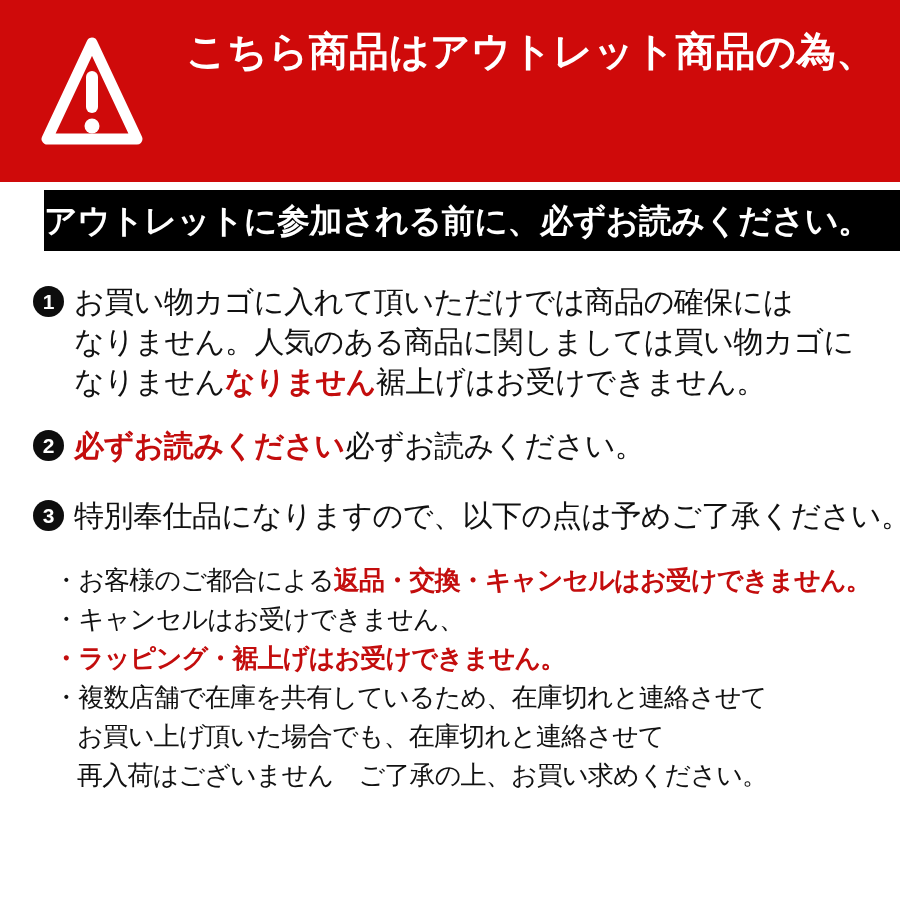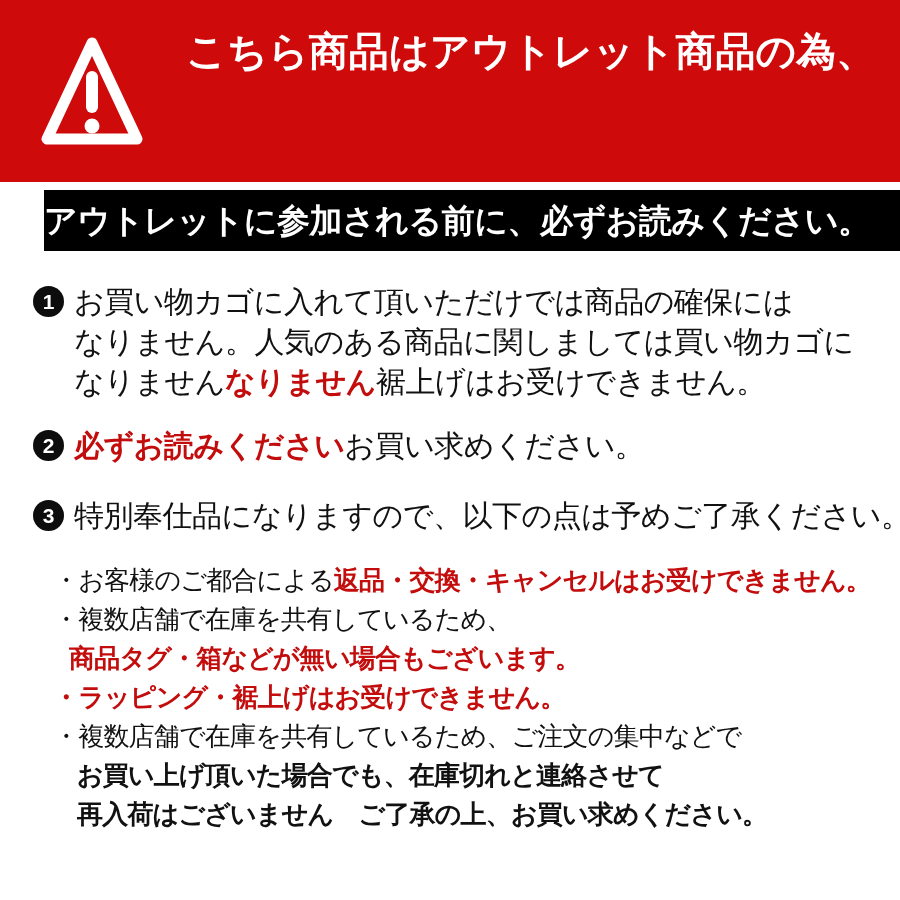--- a/index.html
+++ b/index.html
@@ -50,21 +50,21 @@
     font-size:30px;line-height:40px;letter-spacing:-0.5px;white-space:nowrap;
   }
   .red{color:#c30d0d;font-weight:700;}
 
   .bullets{
     margin-top:25px;margin-left:20px;
     font-size:26px;line-height:39px;letter-spacing:-0.8px;
     white-space:nowrap;
   }
   .bullet-indent{margin-left:16px;}
-  .bullet-indent2{margin-left:24px;font-weight:bold;}
+  .bullet-indent2{margin-left:24px;}
 </style>
 </head>
 <body>
 
 <div class="page">
 
   <div class="banner">
     <div class="icon-wrap">
       <svg width="104" height="116" viewBox="0 0 104 116" aria-hidden="true">
         <path d="M52 9 L7 105 L97 105 Z" fill="none" stroke="#ffffff" stroke-width="11" stroke-linejoin="round" stroke-linecap="round"></path>
@@ -88,38 +88,37 @@
       <div class="item-text">
         <div>お買い物カゴに入れて頂いただけでは商品の確保には</div>
         <div>なりません。人気のある商品に関しましては買い物カゴに</div>
         <div><span>なりません</span><span class="red">なりません</span><span>裾上げはお受けできません。</span></div>
       </div>
     </div>
 
     <div class="item item-2">
       <div class="badge">2</div>
       <div class="item-text">
-        <div><span class="red">必ずお読みください</span><span>お買い求めください。</span></div>
+        <div><span class="red">必ずお読みください</span><span>必ずお読みください。</span></div>
       </div>
     </div>
 
     <div class="item item-3">
       <div class="badge">3</div>
       <div class="item-text">
         <div>特別奉仕品になりますので、以下の点は予めご了承ください。</div>
       </div>
     </div>
 
     <div class="bullets">
       <div><span>・お客様のご都合による</span><span class="red">返品・交換・キャンセルはお受けできません。</span></div>
 
-      <div>・複数店舗で在庫を共有しているため、</div>
-      <div class="bullet-indent red">商品タグ・箱などが無い場合もございます。</div>
+      <div>・キャンセルはお受けできません、</div>
 
       <div class="red">・ラッピング・裾上げはお受けできません。</div>
 
-      <div>・複数店舗で在庫を共有しているため、ご注文の集中などで</div>
+      <div>・複数店舗で在庫を共有しているため、在庫切れと連絡させて</div>
       <div class="bullet-indent2">お買い上げ頂いた場合でも、在庫切れと連絡させて</div>
       <div class="bullet-indent2">再入荷はございません　ご了承の上、お買い求めください。</div>
     </div>
 
   </div>
 </div>
 
 </body></html>

